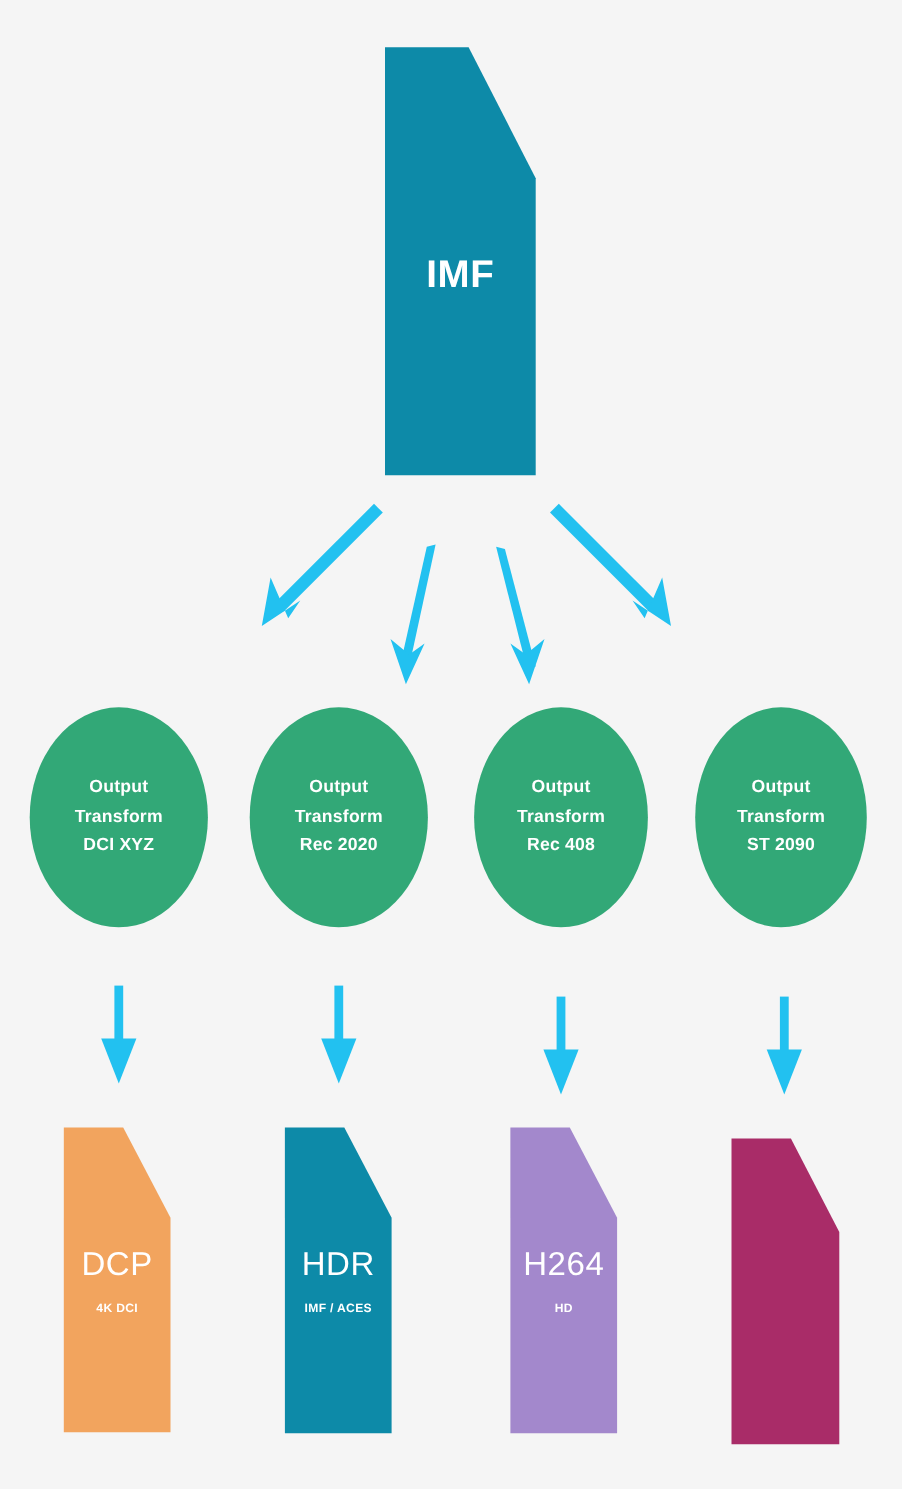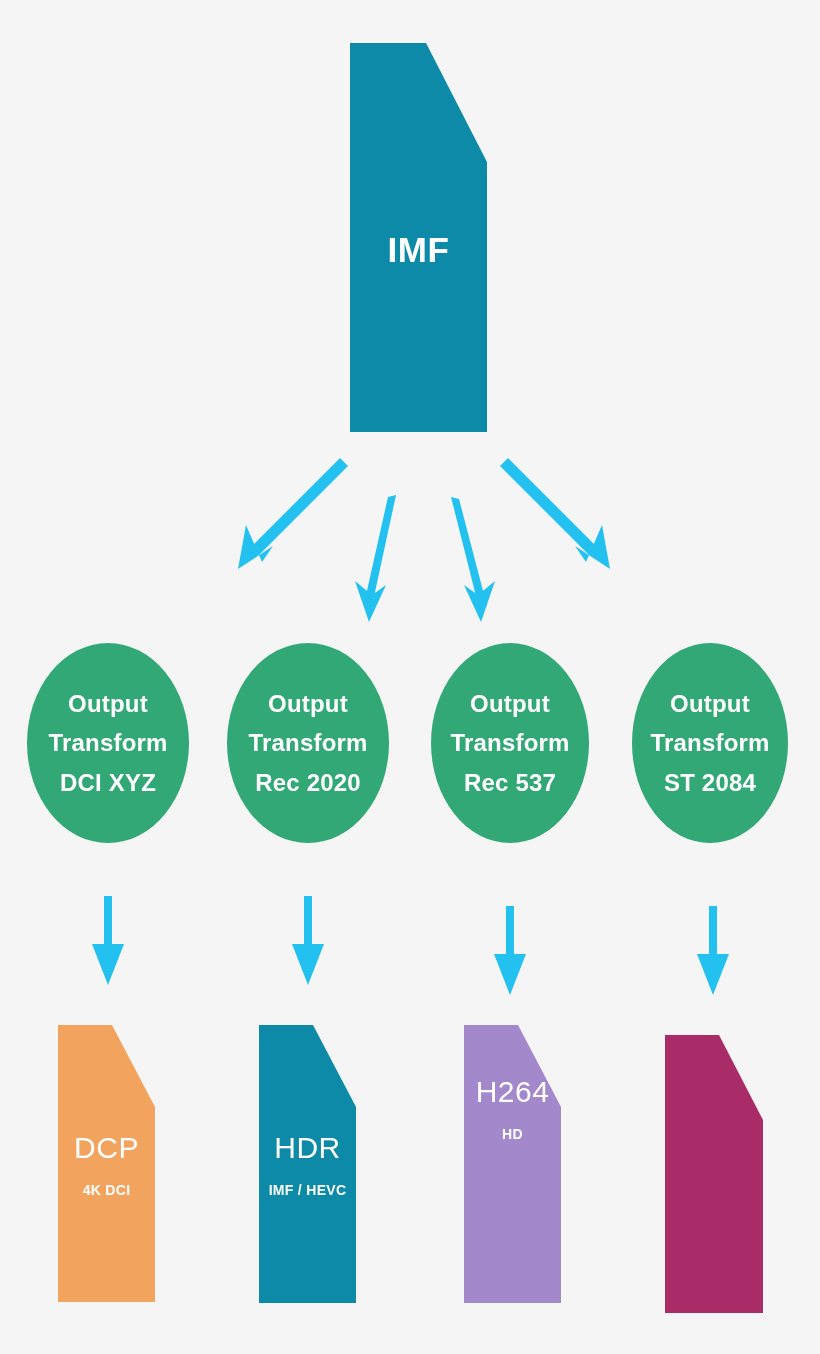--- a/index.html
+++ b/index.html
@@ -41,34 +41,34 @@
   
   .source-label {
     font-weight: bold;
     font-size: 35px;
     line-height: 1.28;
     letter-spacing: 0.5px;
   }
   
   .transform-label {
     font-weight: bold;
-    font-size: 24px;
+    font-size: 16px;
     line-height: 1.65;
     letter-spacing: 0.2px;
   }
   
   .deliverable-title {
     font-weight: normal;
     font-size: 30px;
     line-height: 1.1;
     letter-spacing: 0.5px;
   }
   .deliverable-sub {
     font-weight: bold;
-    font-size: 14px;
+    font-size: 11px;
     line-height: 1.2;
     letter-spacing: 0.3px;
     margin-top: 18px;
   }
   .deliverable-title.two-line {
     line-height: 1.45;
   }
 </style>
 </head>
 <body>
@@ -144,38 +144,38 @@
 
   <div class="node-text" style="left:227px; top:660px; width:162px; height:166px;">
     <span class="transform-label">Output</span>
     <span class="transform-label">Transform</span>
     <span class="transform-label">Rec 2020</span>
   </div>
 
   <div class="node-text" style="left:431px; top:660px; width:158px; height:166px;">
     <span class="transform-label">Output</span>
     <span class="transform-label">Transform</span>
-    <span class="transform-label">Rec 537</span>
+    <span class="transform-label">Rec 408</span>
   </div>
 
   <div class="node-text" style="left:632px; top:660px; width:156px; height:166px;">
     <span class="transform-label">Output</span>
     <span class="transform-label">Transform</span>
-    <span class="transform-label">ST 2084</span>
+    <span class="transform-label">ST 2090</span>
   </div>
 
   <div class="node-text" style="left:58px; top:1110px; width:97px; height:110px;">
     <span class="deliverable-title">DCP</span>
     <span class="deliverable-sub">4K DCI</span>
   </div>
 
   <div class="node-text" style="left:259px; top:1110px; width:97px; height:110px;">
     <span class="deliverable-title">HDR</span>
-    <span class="deliverable-sub">IMF / HEVC</span>
+    <span class="deliverable-sub">IMF / ACES</span>
   </div>
 
-  <div class="node-text" style="left:464px; top:1054px; width:97px; height:110px;">
+  <div class="node-text" style="left:464px; top:1110px; width:97px; height:110px;">
     <span class="deliverable-title">H264</span>
     <span class="deliverable-sub">HD</span>
   </div>
 
 
 </div>
 
 </body></html>

